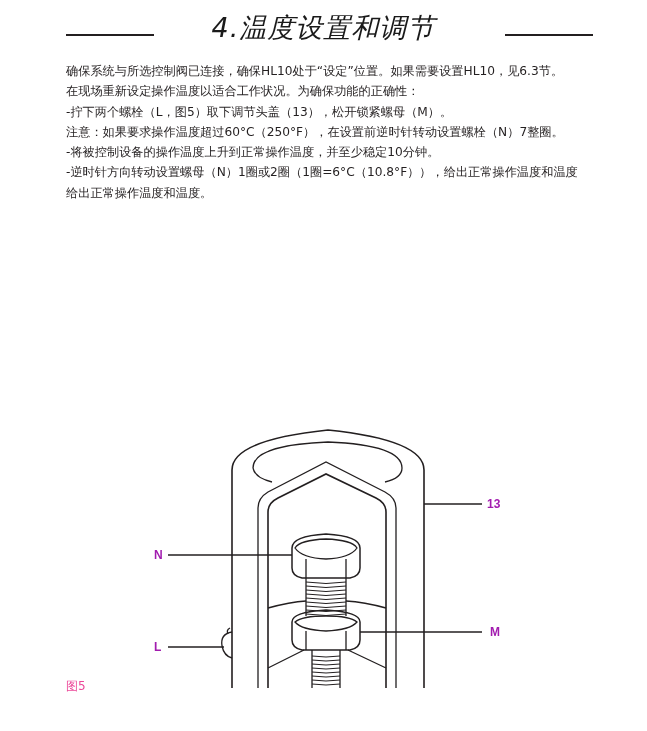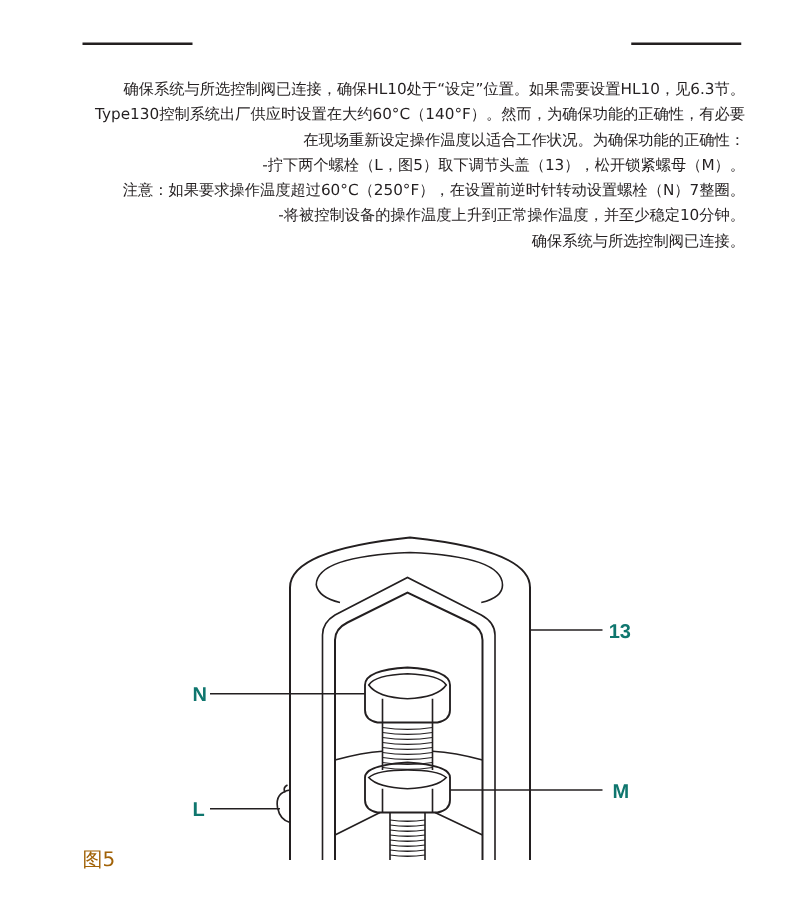--- a/index.html
+++ b/index.html
@@ -3,41 +3,42 @@
 <meta charset="utf-8">
 <style>
   html,body{margin:0;padding:0;background:#ffffff;}
   body{width:647px;height:731px;position:relative;overflow:hidden;font-family:"DejaVu Sans",sans-serif;color:#231f20;}
   .title-row{position:absolute;top:8px;left:0;width:647px;height:40px;}
   .rule{position:absolute;top:26px;height:2px;background:#231f20;}
   .rule.left{left:66px;width:88px;}
   .rule.right{left:505px;width:88px;}
   .title{position:absolute;left:0;width:647px;top:2px;text-align:center;font-size:27px;font-style:italic;letter-spacing:1px;color:#1a1a1a;}
   .body{position:absolute;left:66px;top:61px;width:530px;font-size:12.2px;line-height:20.3px;color:#231f20;}
-  .body p{margin:0;white-space:nowrap;text-align:right;}
+  .body p{margin:0;white-space:nowrap;}
   .figure{position:absolute;left:140px;top:420px;width:380px;height:290px;}
-  .fig-label{position:absolute;font-family:"Liberation Sans",sans-serif;font-weight:bold;font-size:16px;color:#0f766e;}
-  .caption{position:absolute;left:66px;top:678px;font-size:16px;color:#a16207;}
+  .fig-label{position:absolute;font-family:"Liberation Sans",sans-serif;font-weight:bold;font-size:12px;color:#a21caf;}
+  .caption{position:absolute;left:66px;top:678px;font-size:12px;color:#ec4899;}
 </style>
 </head>
 <body>
 
 <div class="title-row">
   <div class="rule left"></div>
+  <div class="title">4.温度设置和调节</div>
   <div class="rule right"></div>
 </div>
 
 <div class="body">
   <p>确保系统与所选控制阀已连接，确保HL10处于“设定”位置。如果需要设置HL10，见6.3节。</p>
-  <p>Type130控制系统出厂供应时设置在大约60°C（140°F）。然而，为确保功能的正确性，有必要</p>
   <p>在现场重新设定操作温度以适合工作状况。为确保功能的正确性：</p>
   <p>-拧下两个螺栓（L，图5）取下调节头盖（13），松开锁紧螺母（M）。</p>
   <p>注意：如果要求操作温度超过60°C（250°F），在设置前逆时针转动设置螺栓（N）7整圈。</p>
   <p>-将被控制设备的操作温度上升到正常操作温度，并至少稳定10分钟。</p>
-  <p>确保系统与所选控制阀已连接。</p>
+  <p>-逆时针方向转动设置螺母（N）1圈或2圈（1圈=6°C（10.8°F）），给出正常操作温度和温度</p>
+  <p>给出正常操作温度和温度。</p>
 </div>
 
 <div class="figure">
   <svg width="380" height="290" viewBox="0 0 380 290" fill="none" stroke="#231f20" stroke-width="1.3">
 
     <path d="M92 268 L92 50 Q92 20 188 10 Q284 20 284 50 L284 268" stroke-width="1.6"></path>
 
     <path d="M113 48 Q113 25 188 22 Q262 25 262 48 Q262 58 245 62"></path>
     <path d="M113 48 Q115 58 132 62"></path>
 

